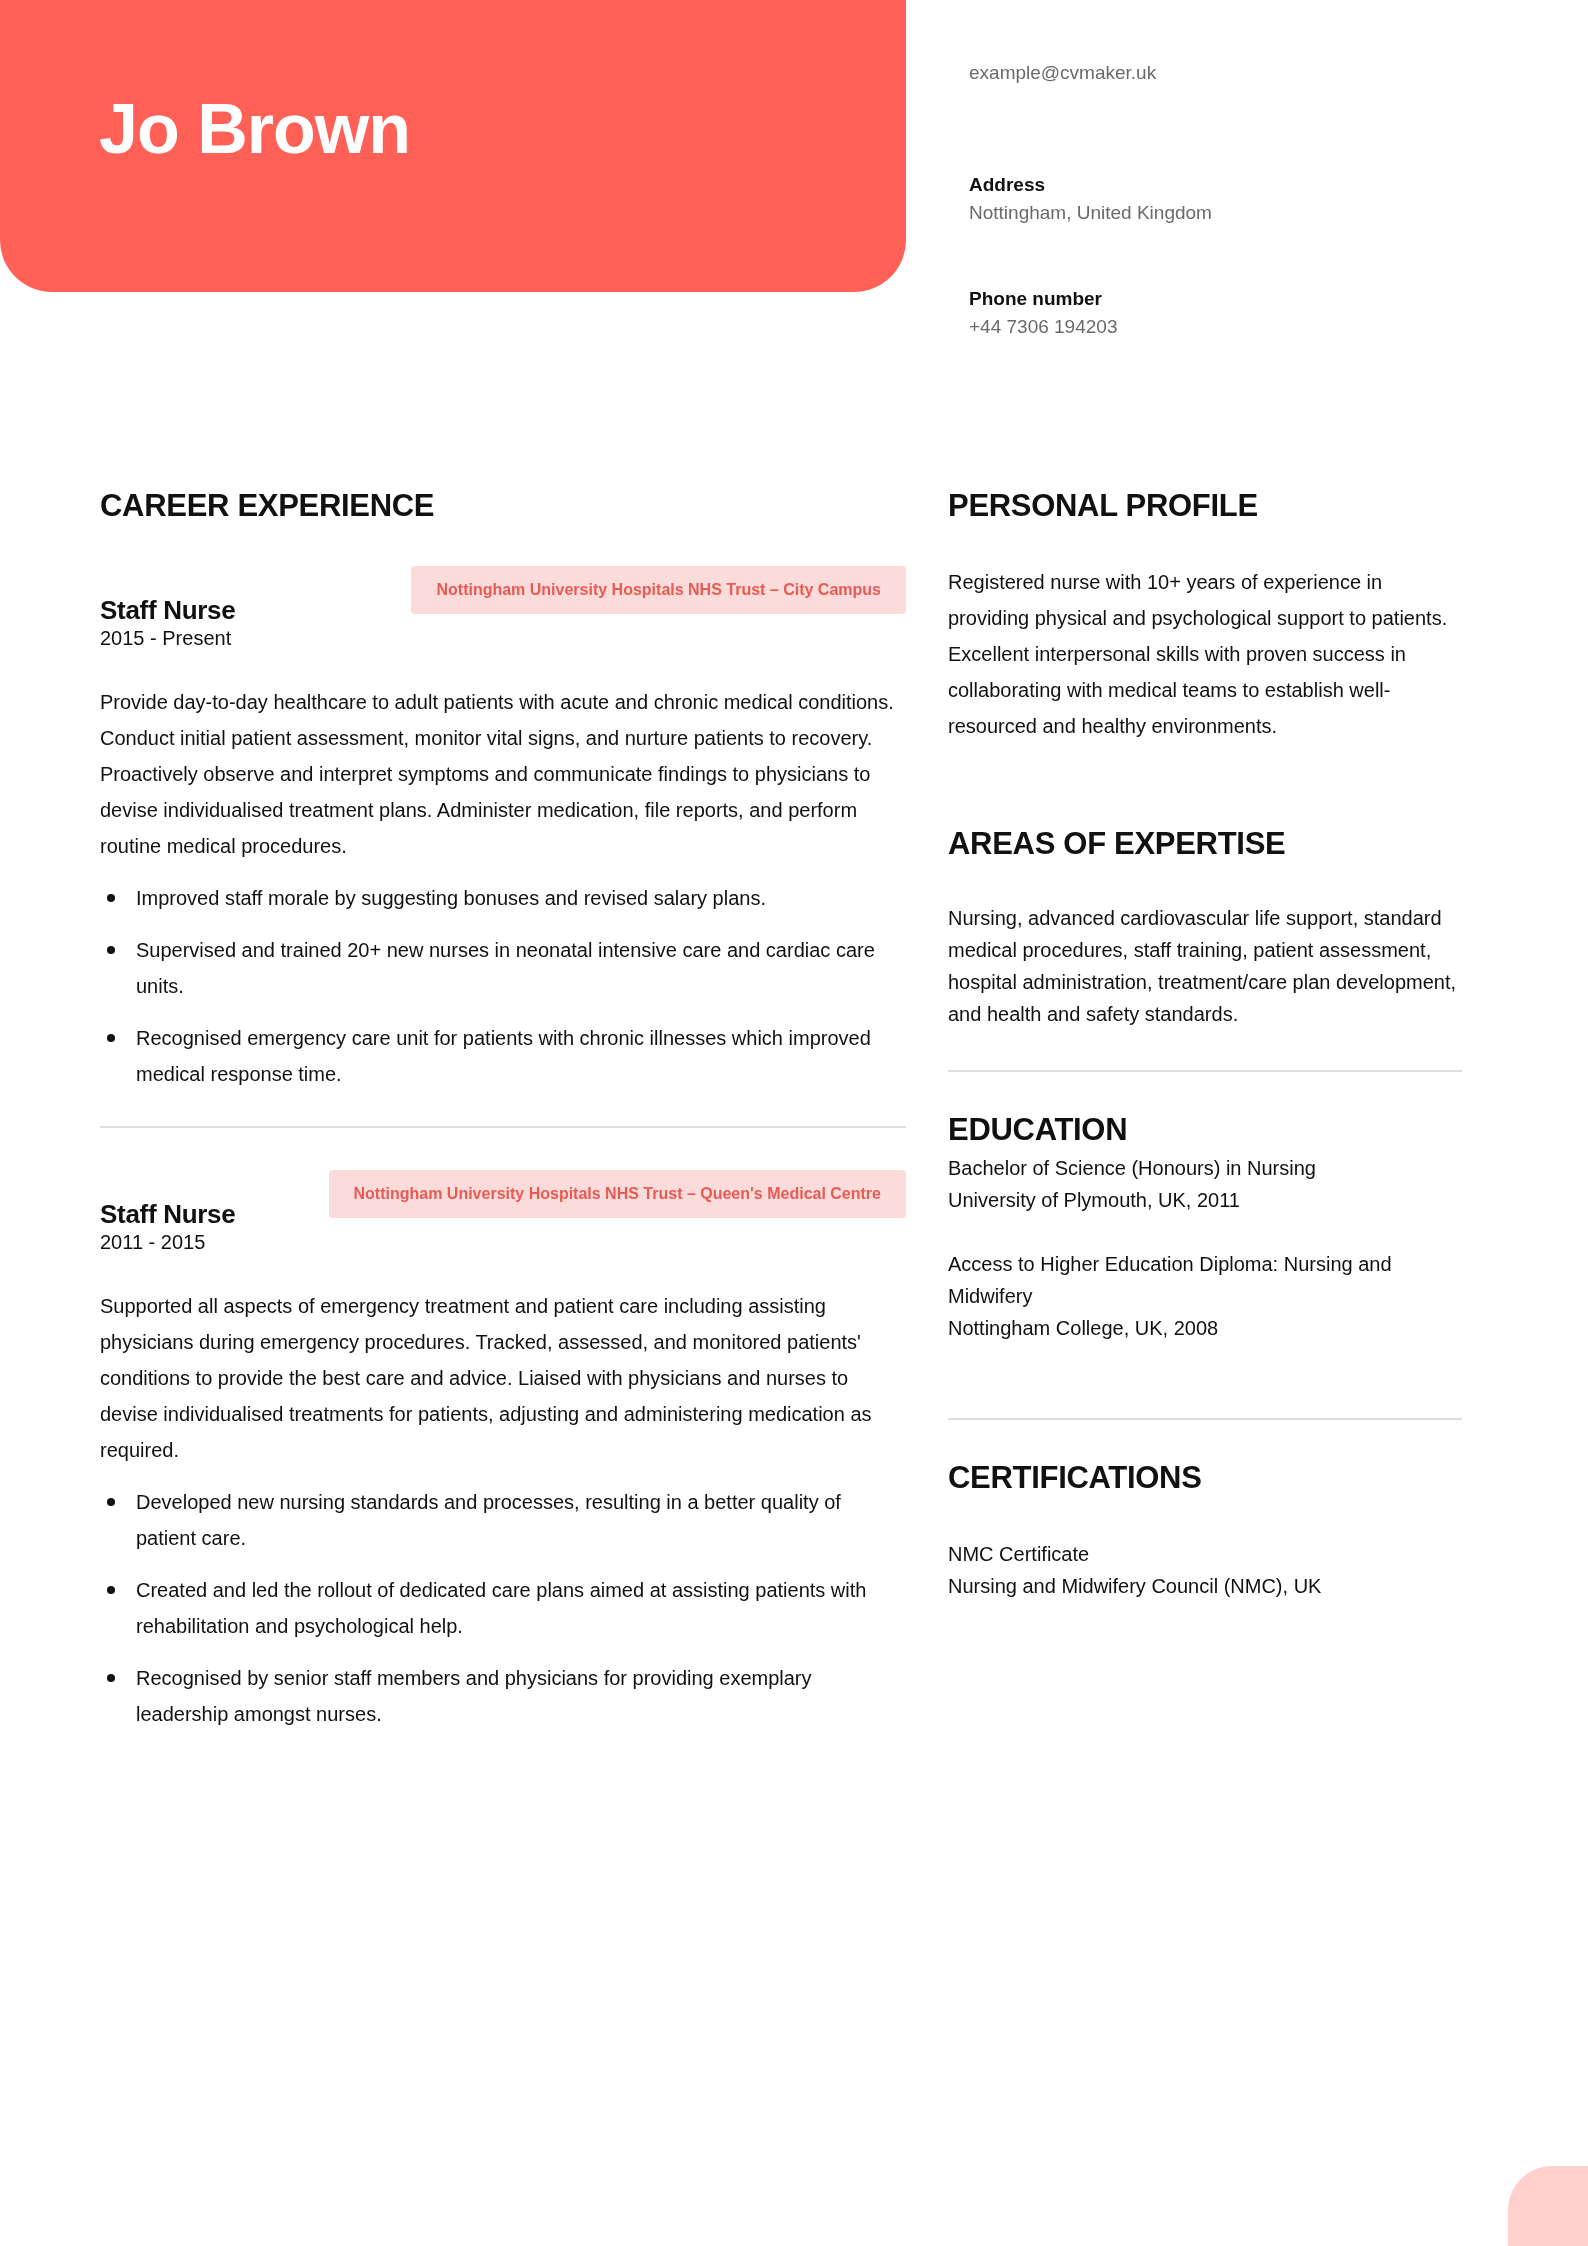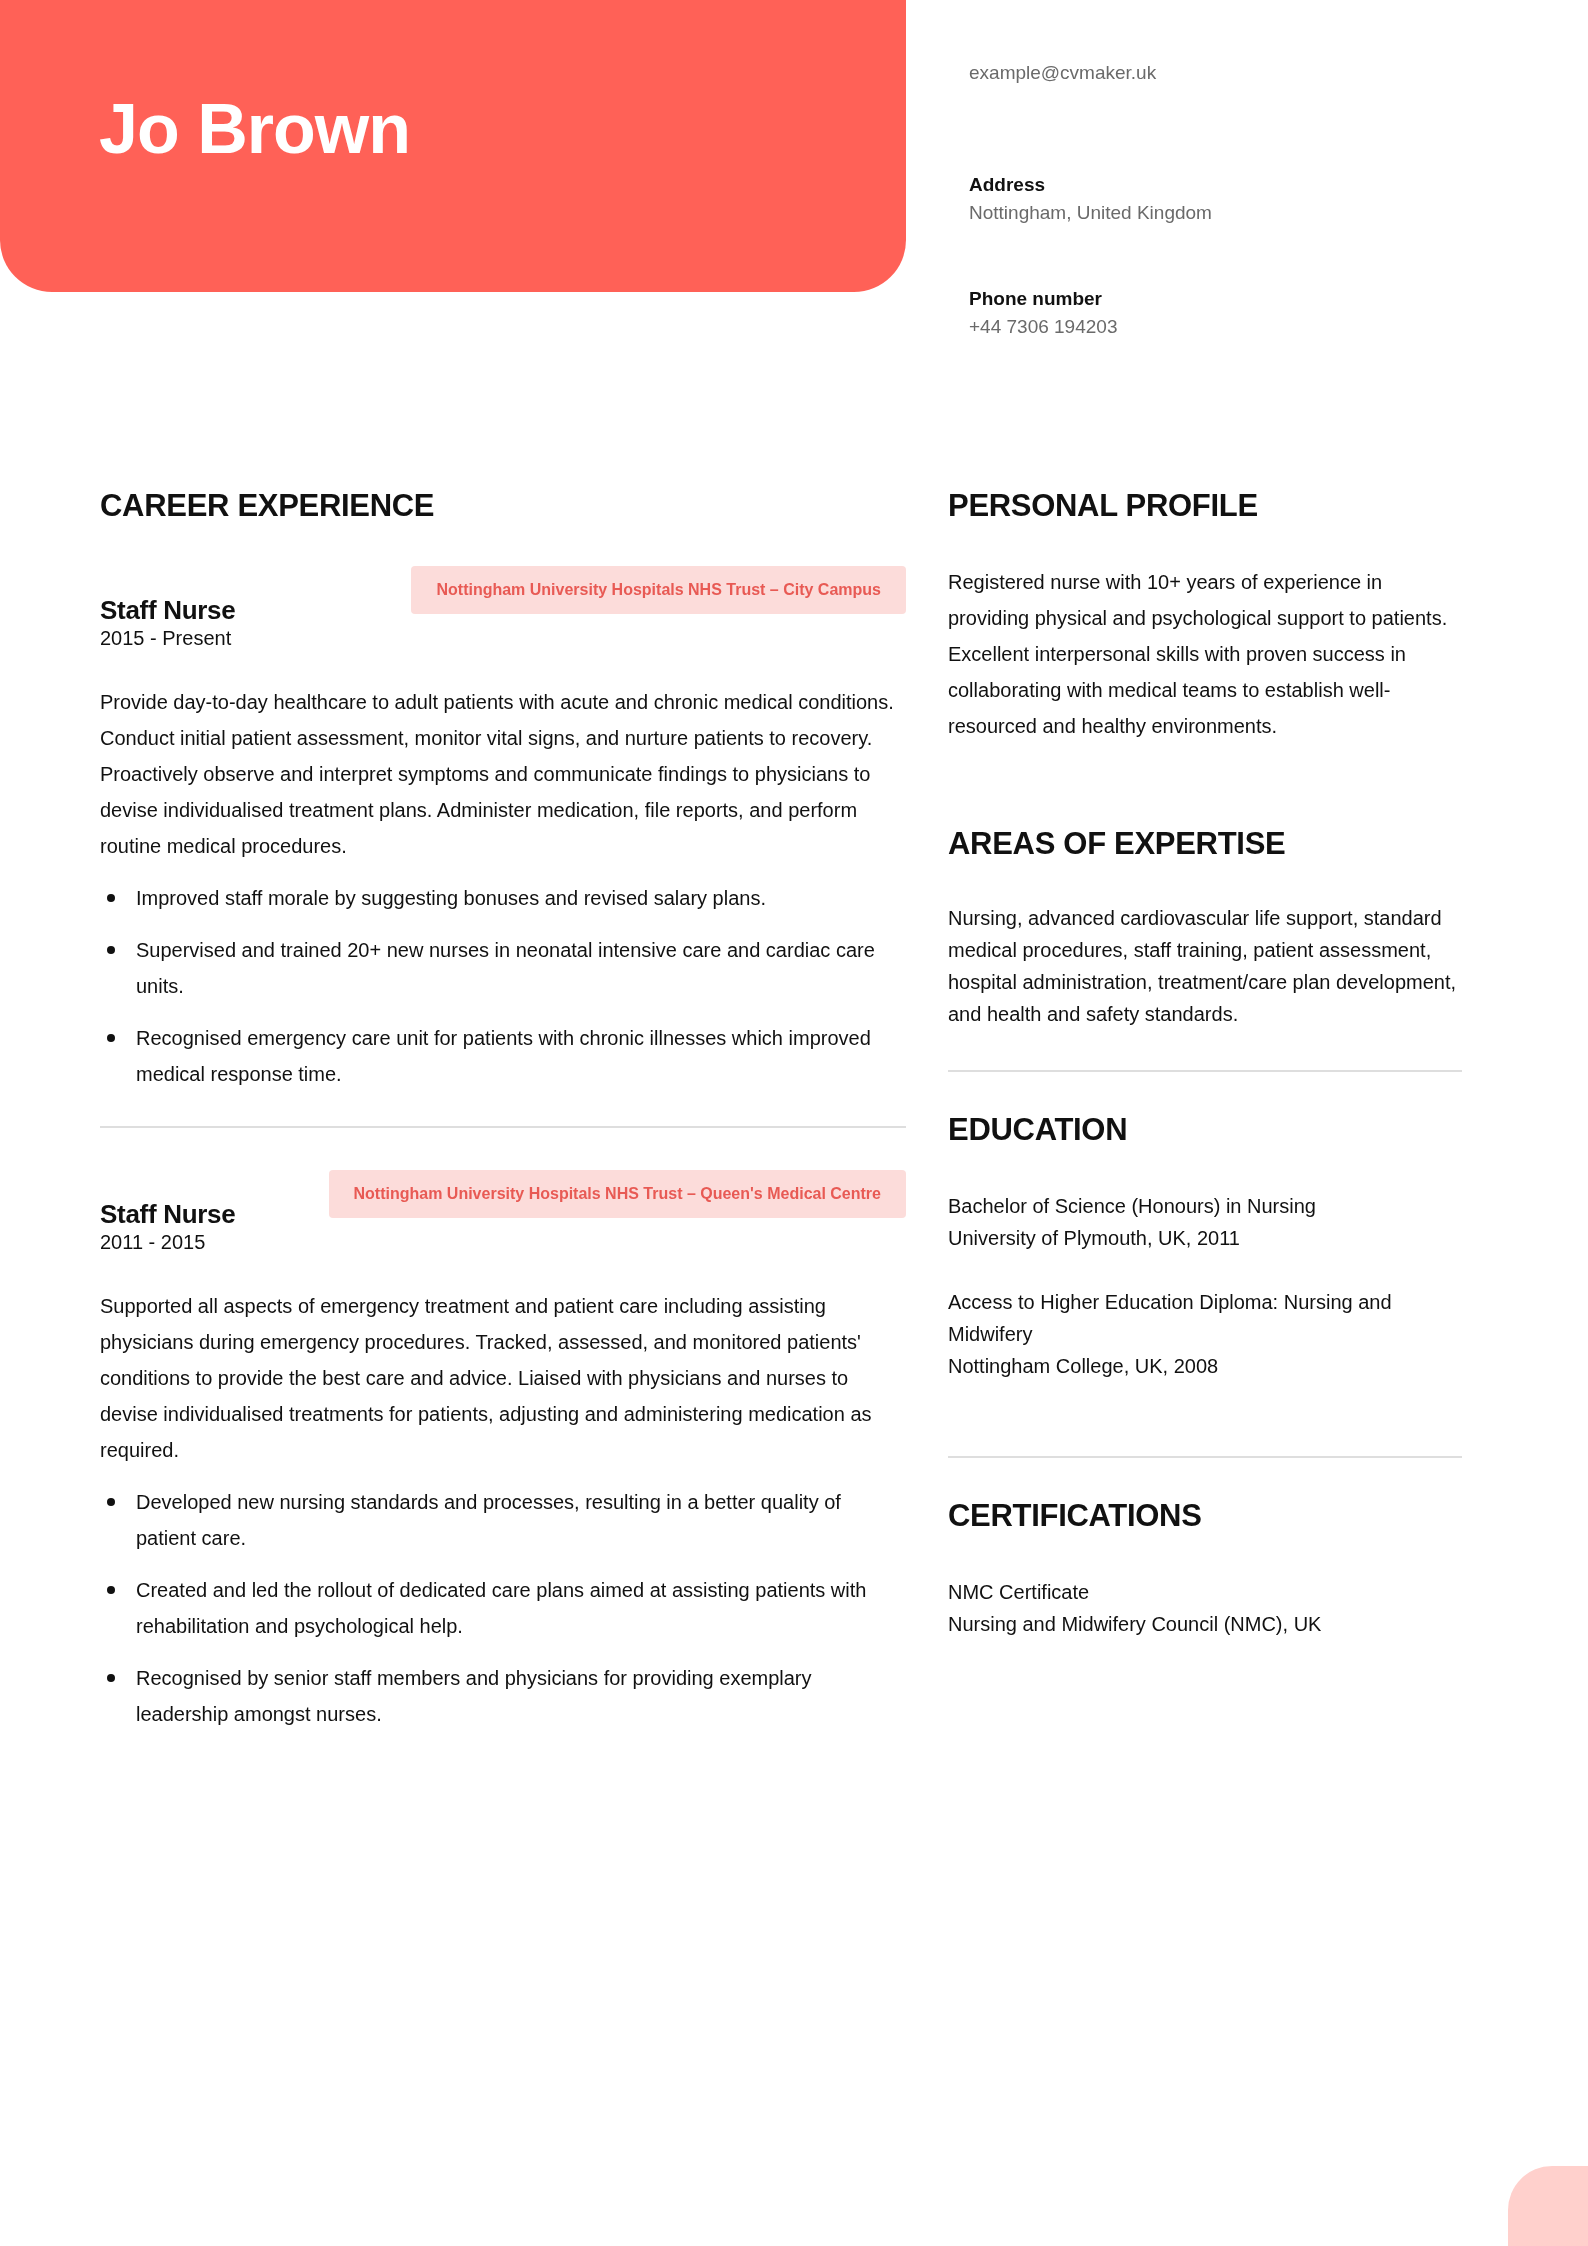--- a/index.html
+++ b/index.html
@@ -135,21 +135,21 @@
     .expertise-text {
       margin-top: 36px;
       font-size: 20px;
       line-height: 32px;
     }
     .right-divider-1 { margin-top: 40px; margin-bottom: 36px; }
     .edu-entry {
       font-size: 20px;
       line-height: 32px;
     }
-    .edu-list { margin-top: 38px; }
+    .edu-list { }
     .edu-entry + .edu-entry { margin-top: 32px; }
     .right-divider-2 { margin-top: 74px; margin-bottom: 36px; }
     .cert-list { margin-top: 38px; }
 
     .corner-deco {
       position: absolute;
       left: 1508px; top: 2166px;
       width: 120px; height: 120px;
       background: #FFD0CC;
       border-top-left-radius: 44px;

